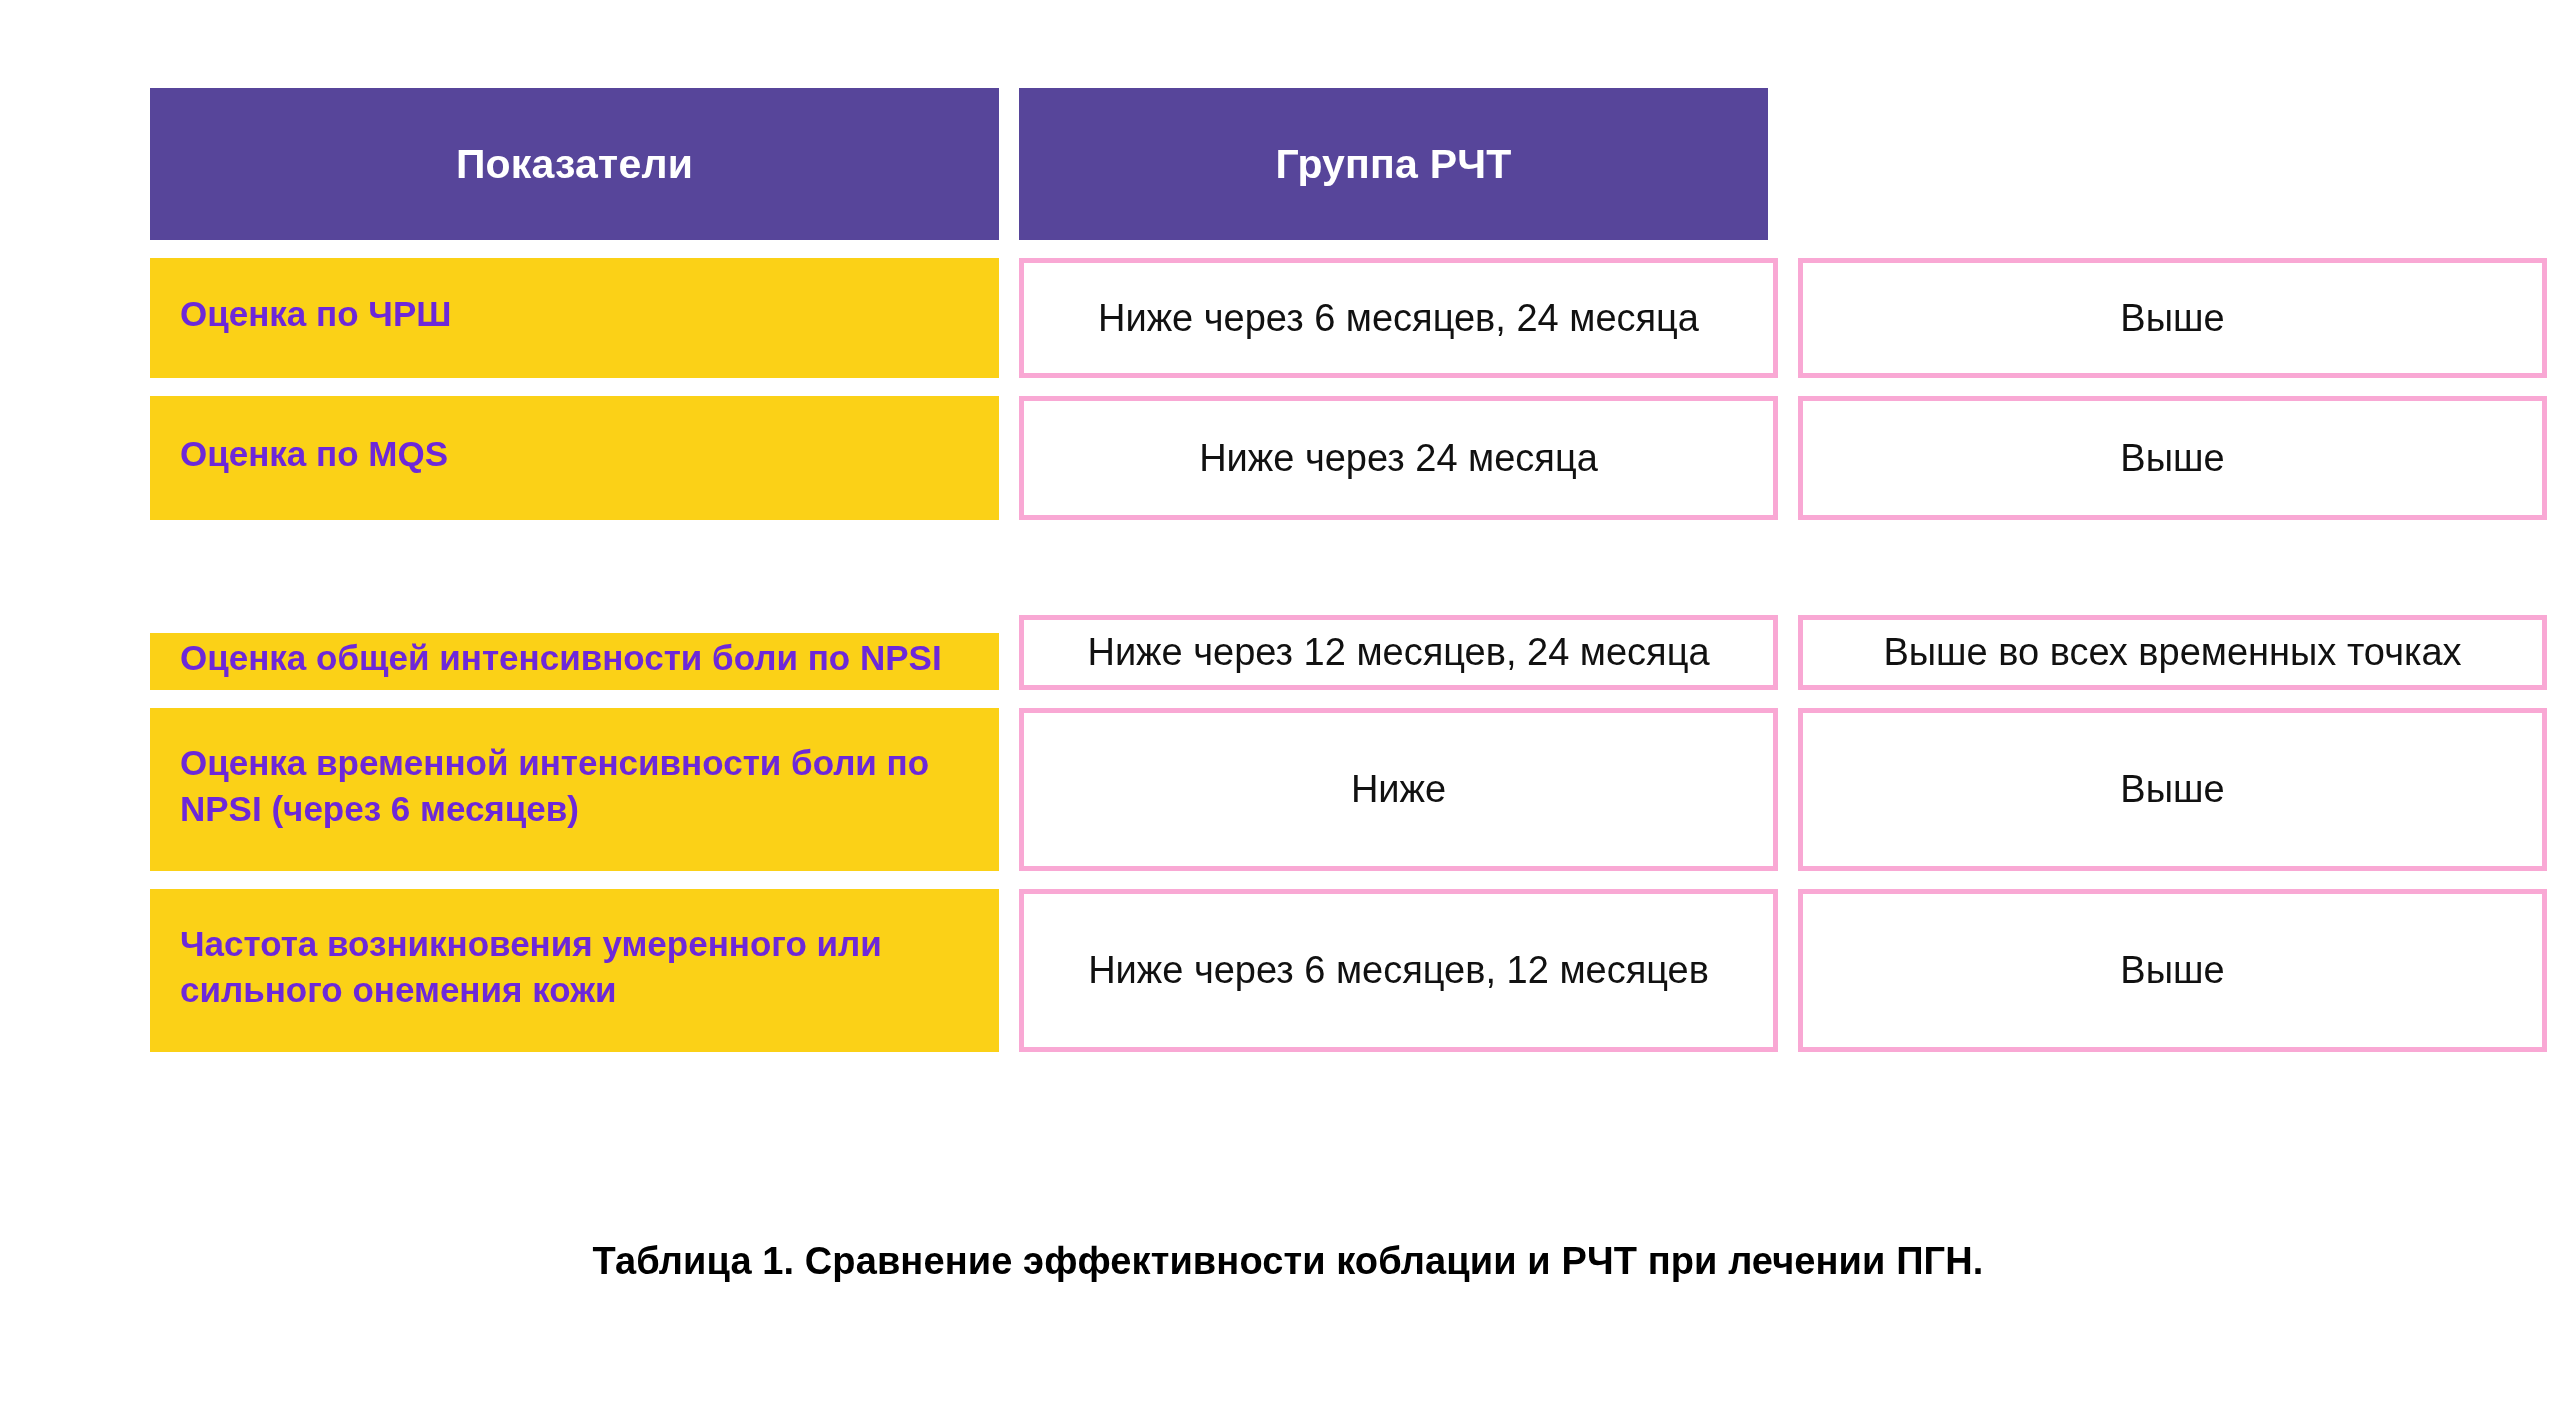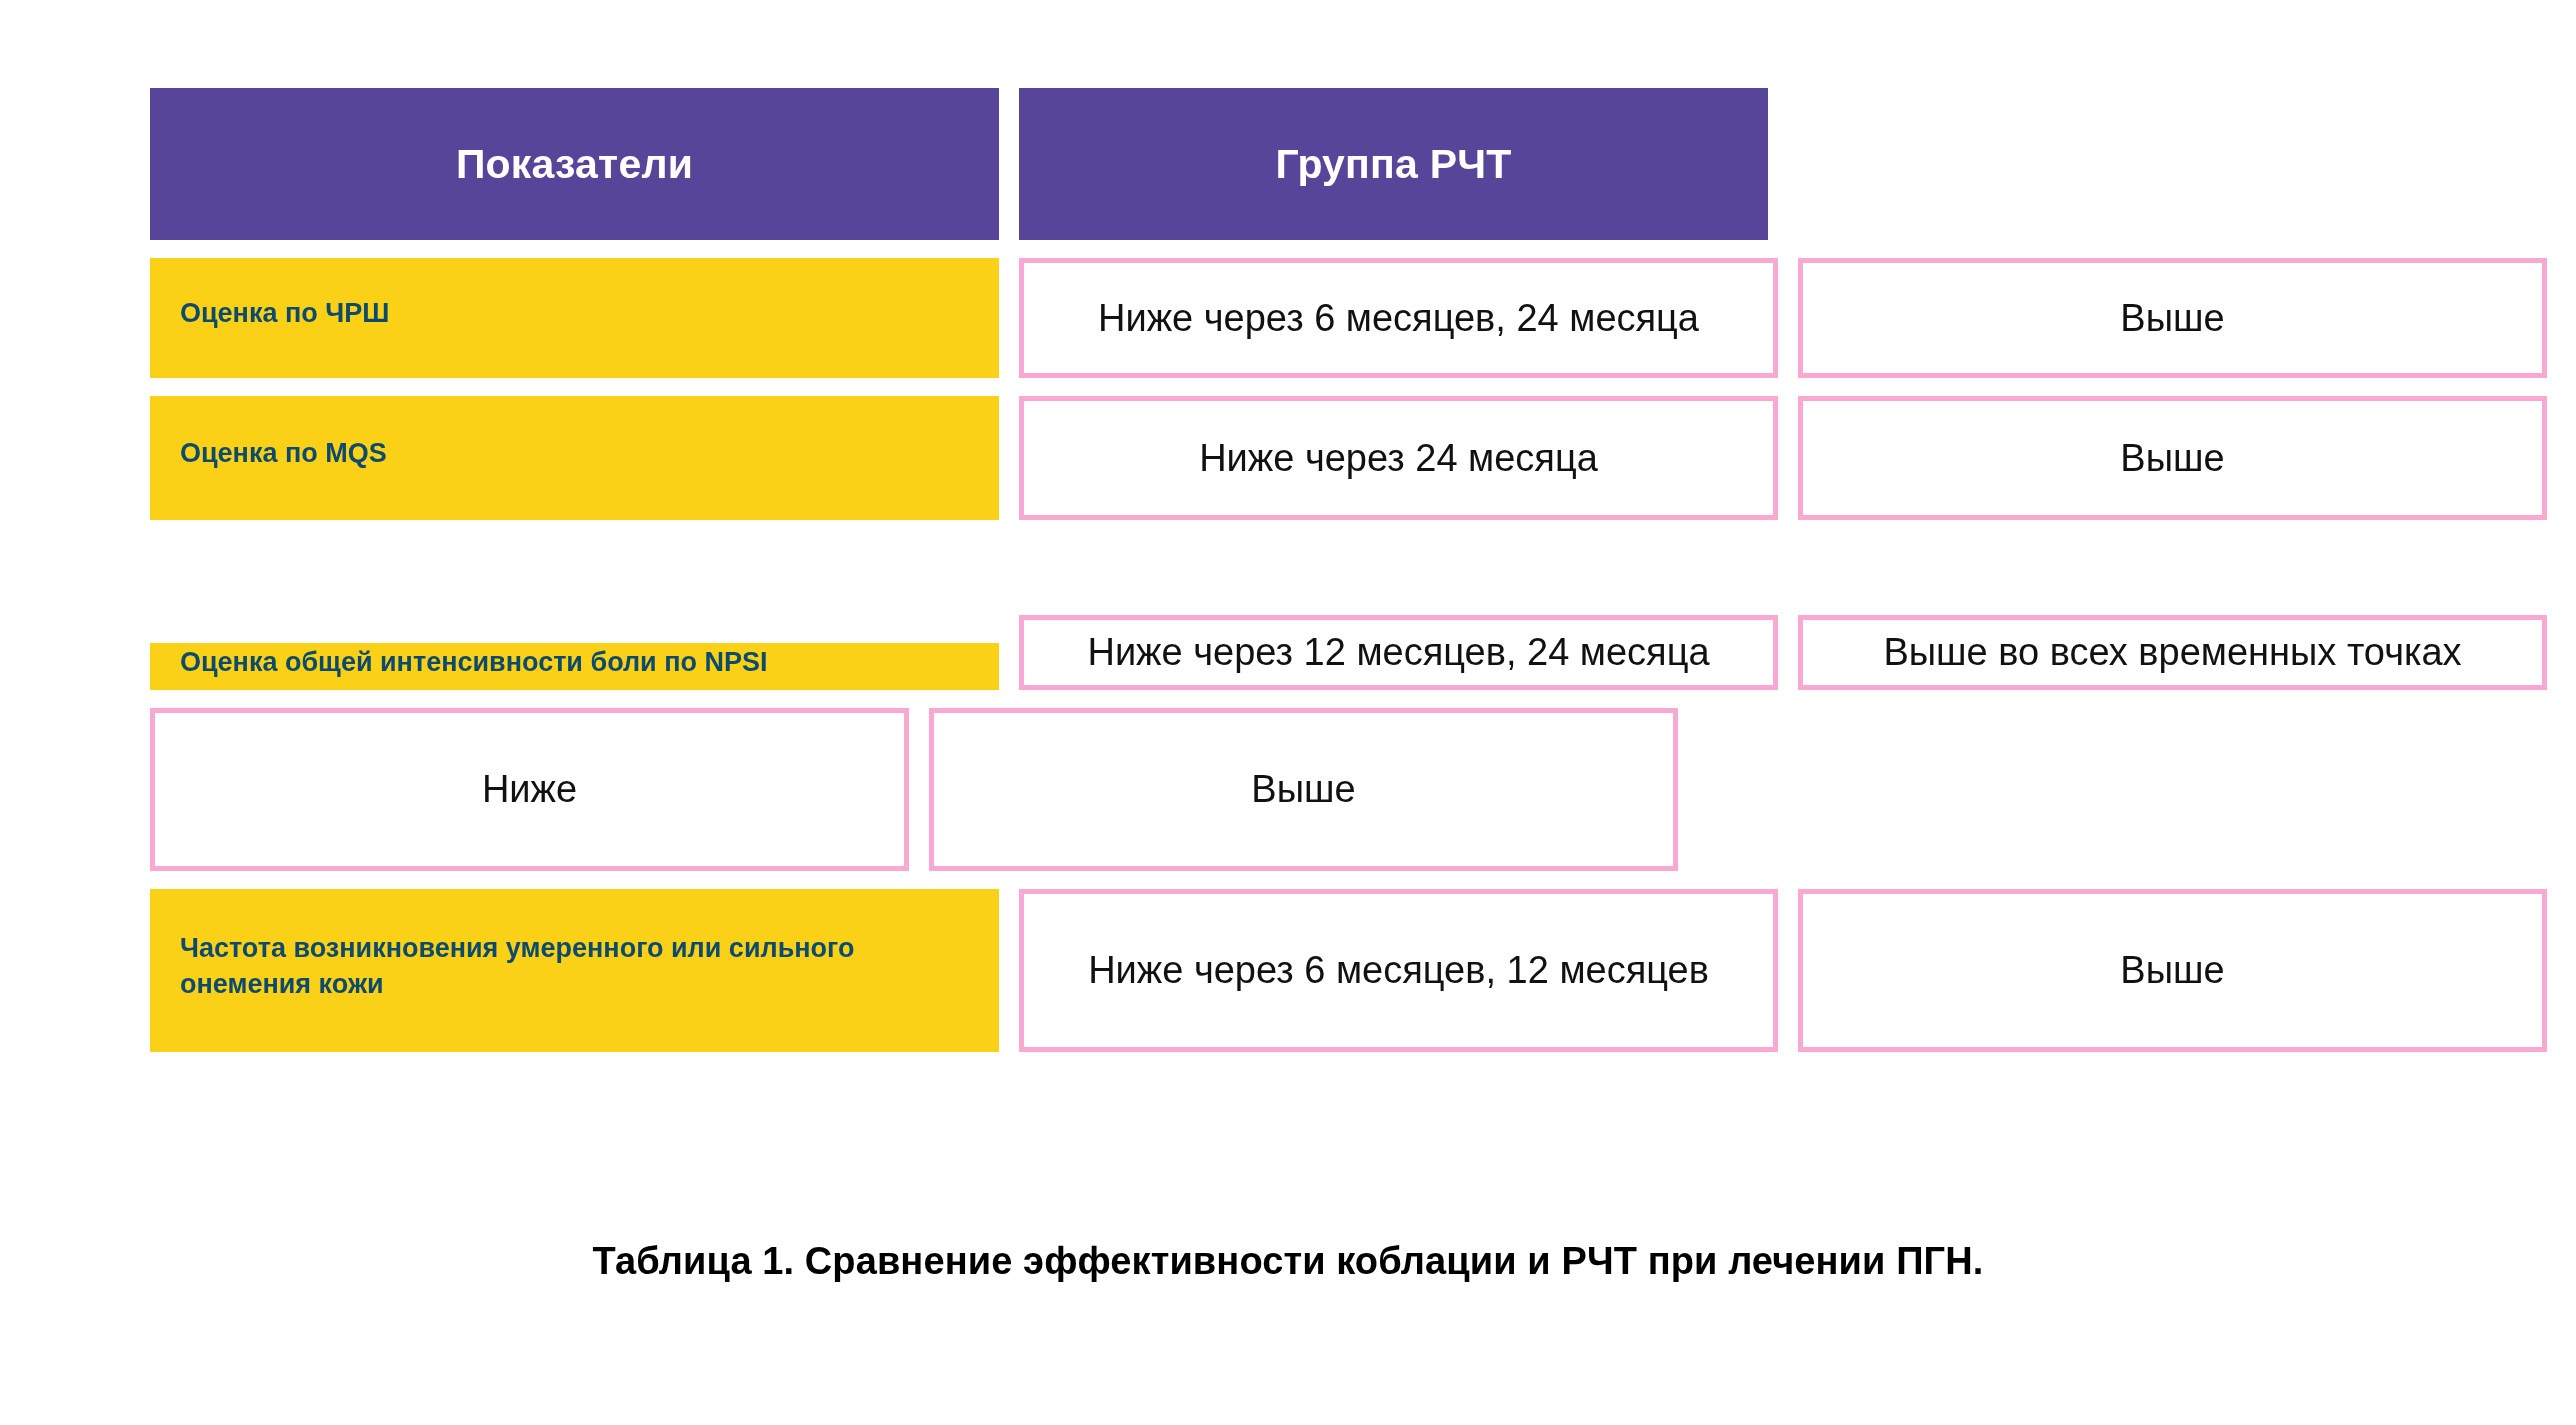--- a/index.html
+++ b/index.html
@@ -62,26 +62,26 @@
     font-size: 41px;
     font-weight: bold;
     letter-spacing: 0.2px;
     box-sizing: border-box;
     padding: 0 14px;
   }
 
   
   .td-metric {
     background: #FBD117;
-    color: #0c4a6e;
+    color: #6d28d9;
     display: flex;
     align-items: center;
     justify-content: flex-start;
     text-align: left;
-    font-size: 27px;
+    font-size: 35px;
     font-weight: bold;
     line-height: 1.30;
     box-sizing: border-box;
     padding: 2px 22px 10px 30px;
   }
 
   
   .td-value {
     background: #ffffff;
     color: #111111;
@@ -141,20 +141,21 @@
         <div class="td-value col-2">Выше</div>
       </div>
 
       <div class="row data-row-2">
         <div class="td-metric col-0">Оценка общей интенсивности боли по NPSI</div>
         <div class="td-value col-1">Ниже через 12 месяцев, 24 месяца</div>
         <div class="td-value col-2">Выше во всех временных точках</div>
       </div>
 
       <div class="row data-row-3">
+        <div class="td-metric col-0">Оценка временной интенсивности боли по NPSI (через 6 месяцев)</div>
         <div class="td-value col-1">Ниже</div>
         <div class="td-value col-2">Выше</div>
       </div>
 
       <div class="row data-row-4">
         <div class="td-metric col-0">Частота возникновения умеренного или сильного онемения кожи</div>
         <div class="td-value col-1">Ниже через 6 месяцев, 12 месяцев</div>
         <div class="td-value col-2">Выше</div>
       </div>
 

